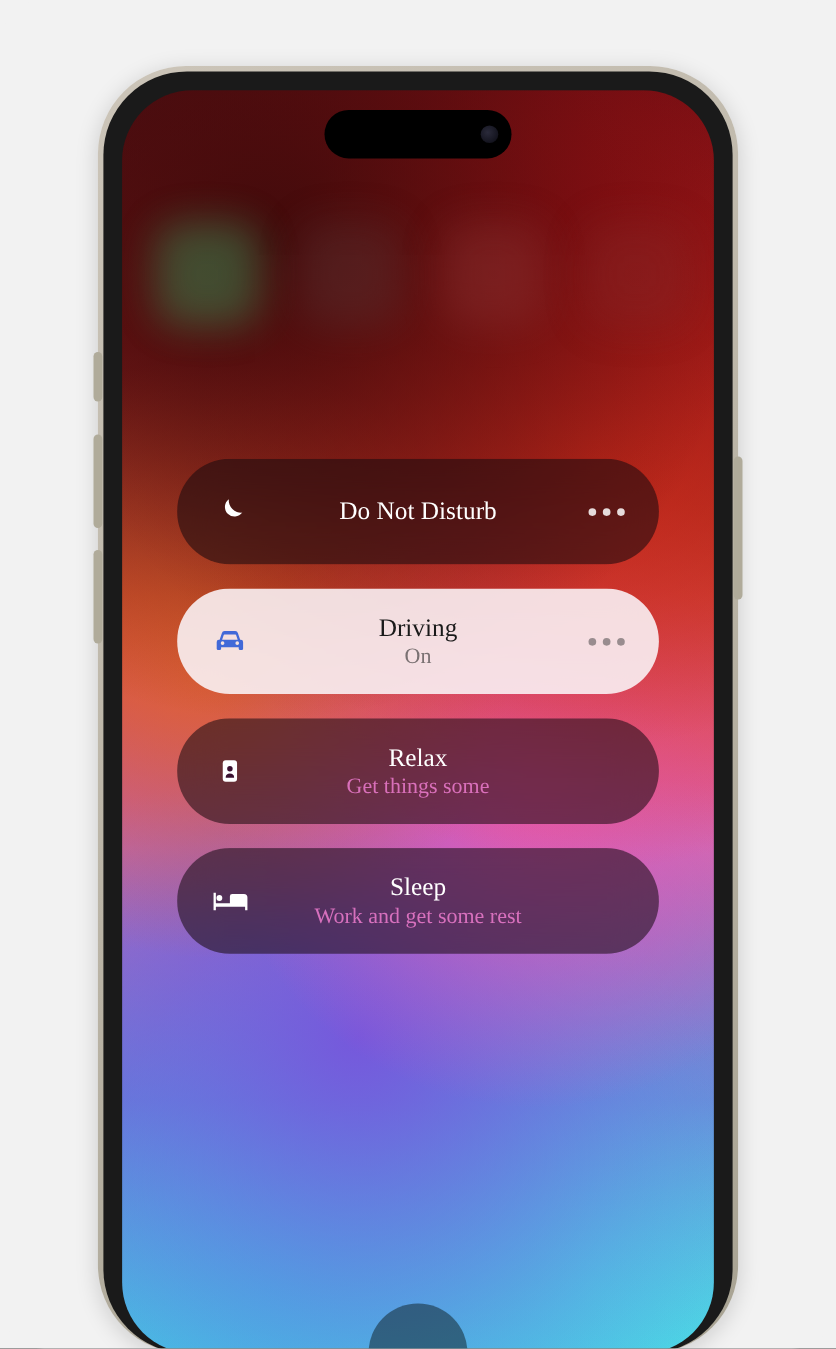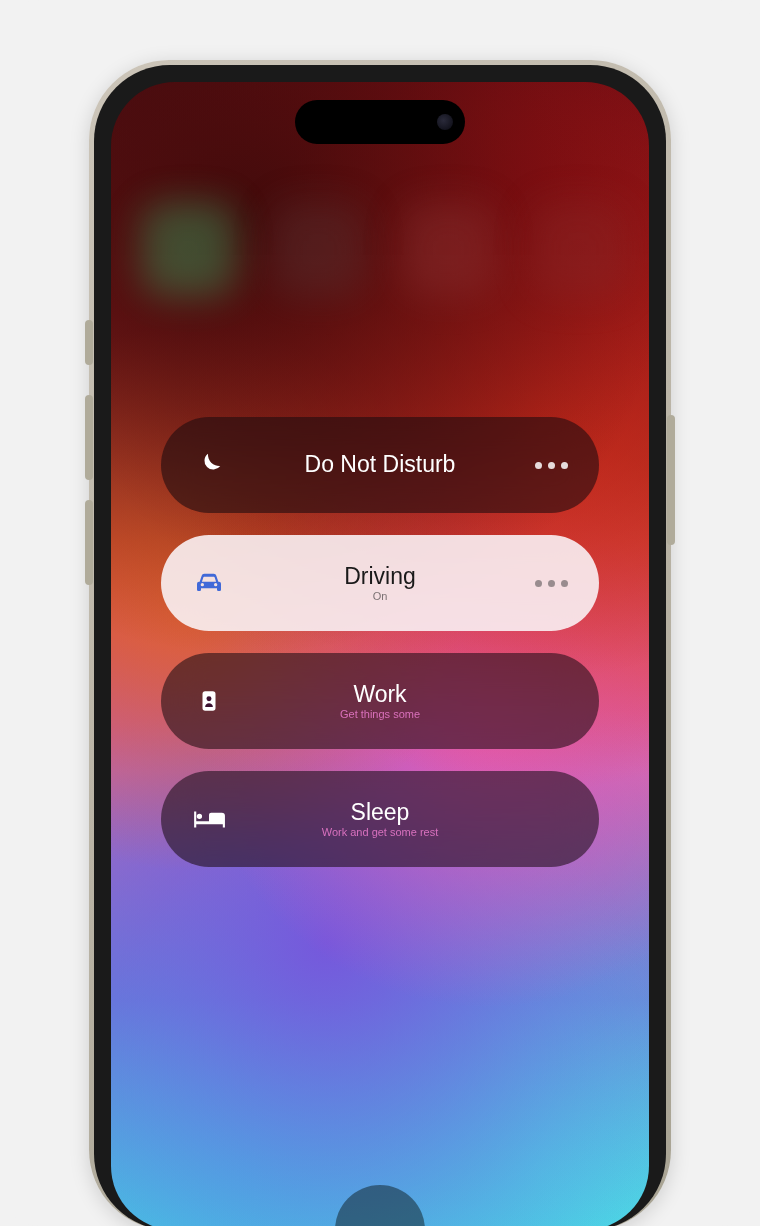--- a/index.html
+++ b/index.html
@@ -81,21 +81,21 @@
     }
     .camera-dot {
       position: absolute; right: 12px; top: 50%; transform: translateY(-50%);
       width: 16px; height: 16px; border-radius: 50%;
       background: radial-gradient(circle at 40% 40%, #2a2a3a, #0a0a12);
     }
 
     .focus-list {
       position: absolute;
       top: 335px; left: 50px; right: 50px;
-      display: flex; flex-direction: column; gap: 22px;
+      display: flex; flex-direction: column; gap: 22px; font-family: Liberation Serif, serif;
     }
     .focus-item {
       height: 96px;
       border-radius: 48px;
       display: flex;
       align-items: center;
       padding: 0 28px;
       background: rgba(20,10,15,0.55);
       backdrop-filter: blur(20px);
     }
@@ -109,21 +109,21 @@
     }
     .focus-item.active .focus-icon { color: #4169d8; }
     .focus-center {
       flex: 1; text-align: center;
     }
     .focus-title {
       font-size: 23px; font-weight: 500; color: #fff; line-height: 1.2;
     }
     .focus-item.active .focus-title { color: #1a1a1a; }
     .focus-sub {
-      font-size: 11px; color: rgba(255,255,255,0.55); line-height: 1.2;
+      font-size: 20px; color: rgba(255,255,255,0.55); line-height: 1.2;
     }
     .sub-pink .focus-sub { color: rgba(230,120,200,0.9); }
     .focus-item.active .focus-sub { color: rgba(40,40,40,0.6); }
     .focus-more {
       width: 40px; height: 40px; flex-shrink: 0;
       display: flex; align-items: center; justify-content: center;
       color: rgba(255,255,255,0.85);
       cursor: pointer;
     }
     .focus-item.active .focus-more { color: rgba(60,60,60,0.5); }
@@ -207,21 +207,21 @@
 
           <div class="focus-item sub-pink">
             <div class="focus-icon">
               <svg viewBox="0 0 24 24" width="26" height="30" fill="currentColor">
                   <rect x="6" y="3" width="12" height="18" rx="2.5"></rect>
                   <circle cx="12" cy="10" r="2.3" fill="#3a1030"></circle>
                   <path d="M8.5 17c0-1.8 1.5-3 3.5-3s3.5 1.2 3.5 3v.5h-7V17z" fill="#3a1030"></path>
                 </svg>
             </div>
             <div class="focus-center">
-              <div class="focus-title">Work</div>
+              <div class="focus-title">Relax</div>
               <div class="focus-sub">Get things some</div>
             </div>
             <div class="focus-more hidden-more">
               <div class="dots">
                   <span></span>
                   <span></span>
                   <span></span>
                 </div>
             </div>
           </div>

